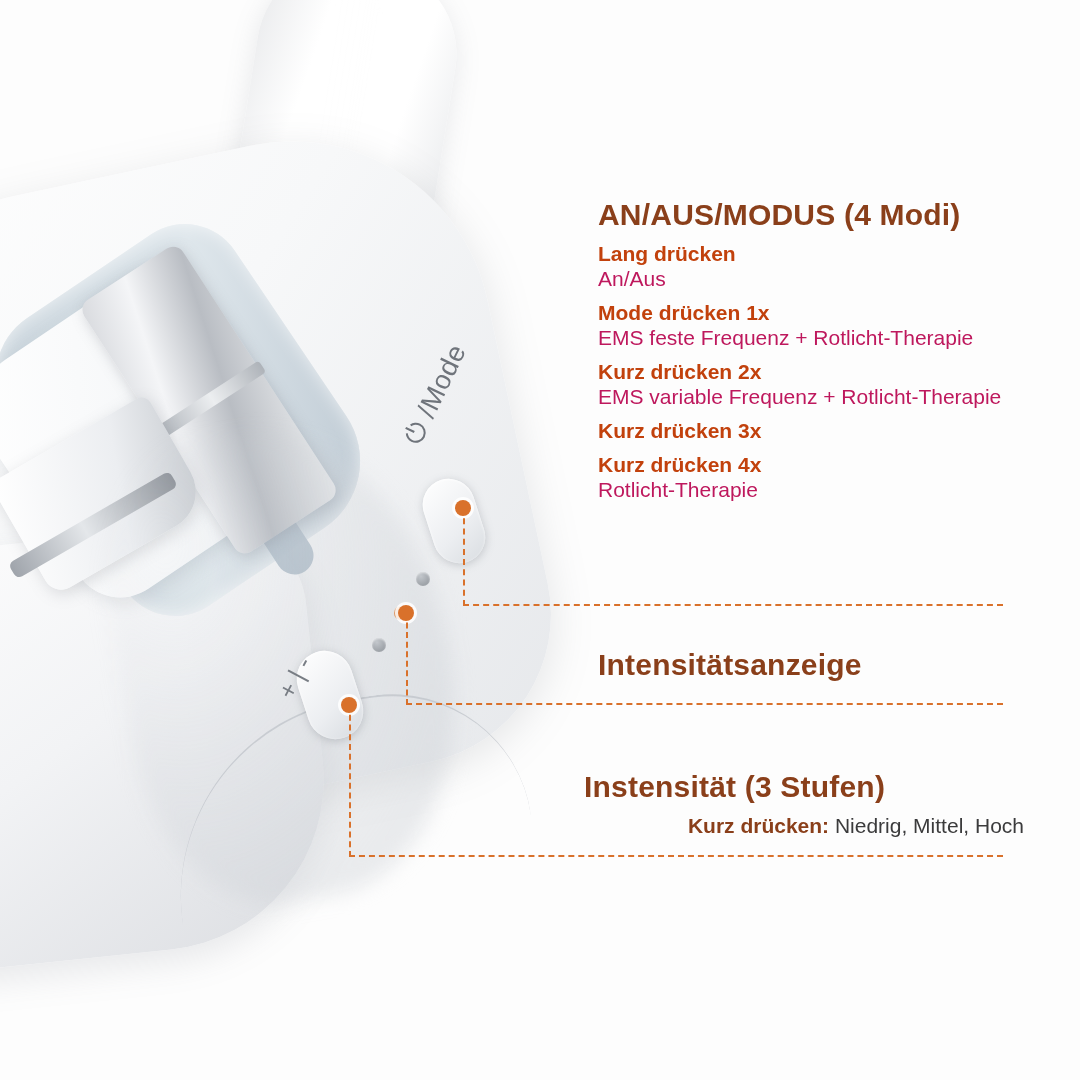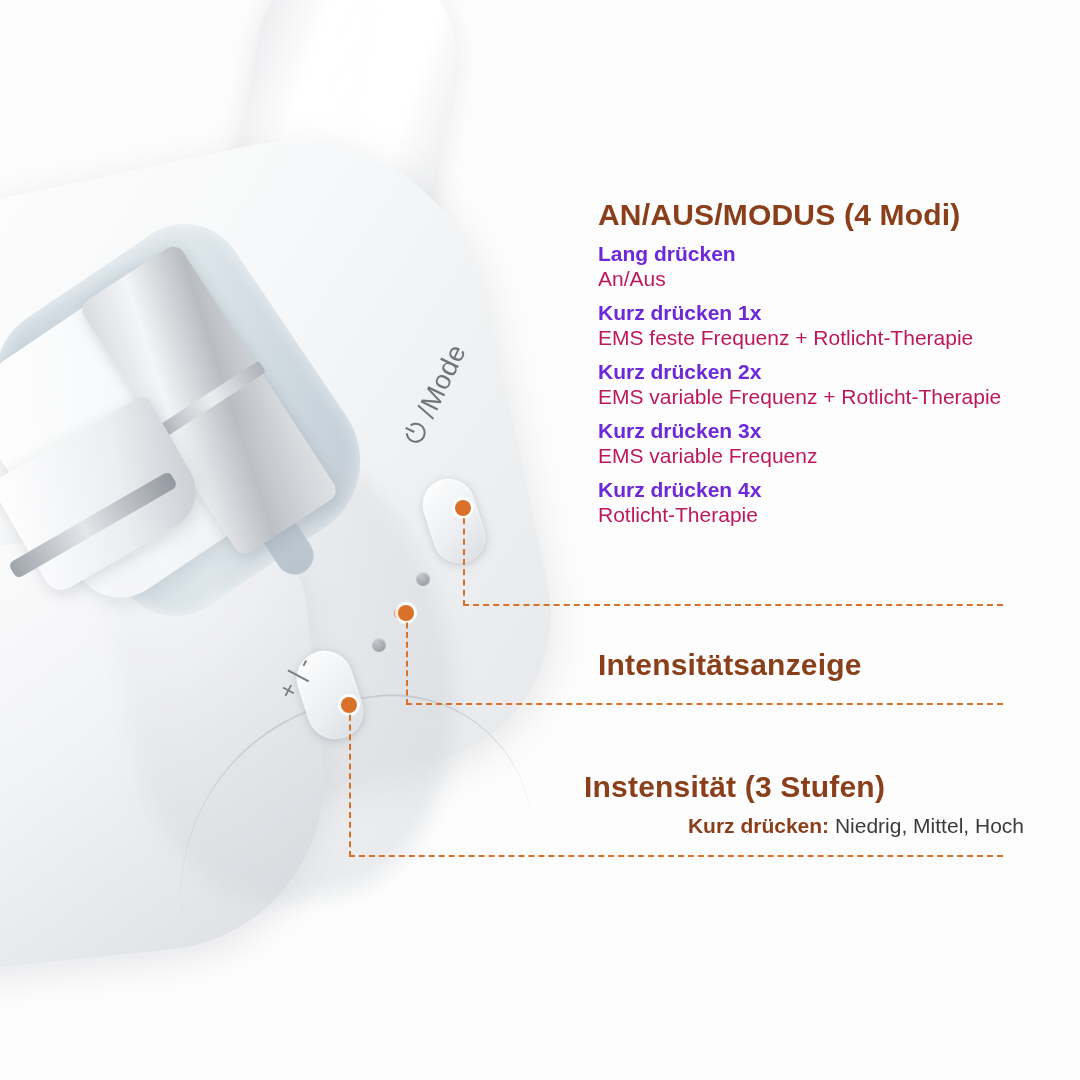--- a/index.html
+++ b/index.html
@@ -287,21 +287,21 @@
   .txt-block { position: absolute; }
   .heading {
     color: #8a3f1a;
     font-weight: bold;
     font-size: 30px;
     letter-spacing: .2px;
     margin: 0 0 10px 0;
     font-family: "Liberation Sans", sans-serif;
   }
   .sub {
-    color: #6d28d9;
+    color: #c2410c;
     font-weight: bold;
     font-size: 21px;
     margin: 10px 0 1px 0;
   }
   .desc {
     color: #be185d;
     font-size: 21px;
     margin: 0;
   }
   .inline-line {
@@ -358,28 +358,27 @@
   <div class="dot dot-int"></div>
   <div class="leader lead-int-v"></div>
   <div class="leader lead-int-h"></div>
 
   <div class="txt-block" id="block-mode">
     <h2 class="heading">AN/AUS/MODUS (4 Modi)</h2>
 
     <p class="sub">Lang drücken</p>
     <p class="desc">An/Aus</p>
 
-    <p class="sub">Kurz drücken 1x</p>
+    <p class="sub">Mode drücken 1x</p>
     <p class="desc">EMS feste Frequenz + Rotlicht-Therapie</p>
 
     <p class="sub">Kurz drücken 2x</p>
     <p class="desc">EMS variable Frequenz + Rotlicht-Therapie</p>
 
     <p class="sub">Kurz drücken 3x</p>
-    <p class="desc">EMS variable Frequenz</p>
 
     <p class="sub">Kurz drücken 4x</p>
     <p class="desc">Rotlicht-Therapie</p>
   </div>
 
   <div class="txt-block" id="block-led">
     <h2 class="heading">Intensitätsanzeige</h2>
   </div>
 
   <div class="txt-block" id="block-int">

